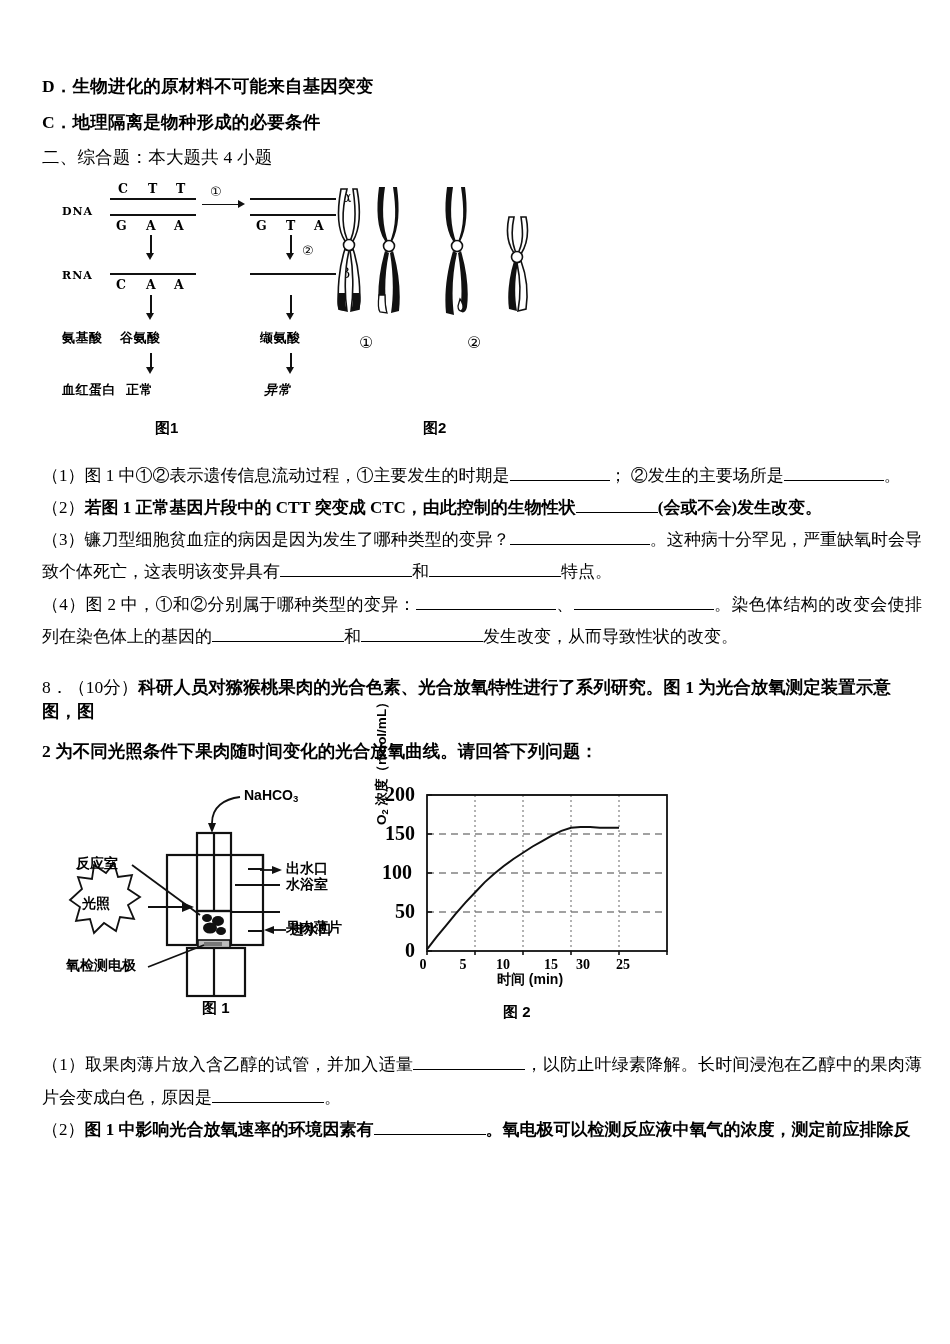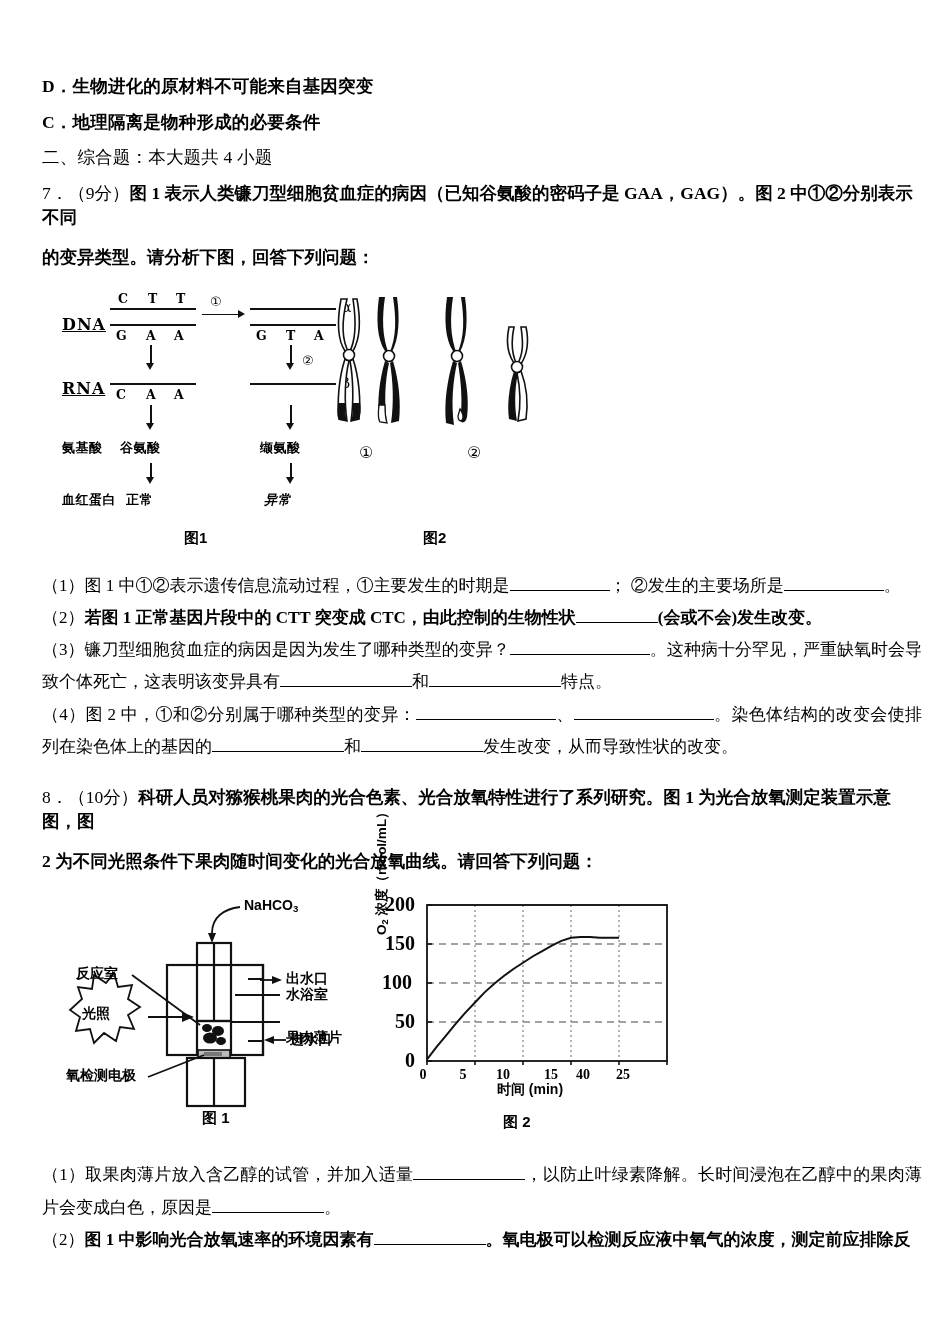--- a/index.html
+++ b/index.html
@@ -73,24 +73,23 @@
   .dna-fig {
     position: absolute;
     left: 20px;
     top: 0;
     width: 300px;
     height: 260px;
     font-family: "DejaVu Serif", serif;
   }
   .dna-label {
     position: absolute;
-    font-size: 16px;
+    font-size: 11px;
     font-weight: bold;
     letter-spacing: 1px;
-    text-decoration: underline;
   }
   .cn-small {
     position: absolute;
     font-size: 13px;
     font-weight: bold;
     font-family: "Liberation Sans", sans-serif;
     letter-spacing: 0.5px;
   }
   .bar {
     position: absolute;
@@ -228,24 +227,20 @@
     <div class="line">
       <span class="opt-label">D．</span><span class="bold-cn">生物进化的原材料不可能来自基因突变</span>
     </div>
 
     <div class="line">
       <span class="opt-label">C．</span><span class="bold-cn">地理隔离是物种形成的必要条件</span>
     </div>
 
     <div class="line" style="margin-bottom:14px;">二、综合题：本大题共 4 小题</div>
 
-    <div class="q-head">
-      <span>7．</span><span>（9分）</span><span class="bold-cn">图 1 表示人类镰刀型细胞贫血症的病因（已知谷氨酸的密码子是 GAA，GAG）。图 2 中①②分别表示不同</span>
-      <div style="margin-top:16px;" class="bold-cn">的变异类型。请分析下图，回答下列问题：</div>
-    </div>
 
     <div class="fig-block-7">
 
       <div class="dna-fig">
 
         <div class="dna-label" style="left:0px; top:24px;">DNA</div>
 
         <div class="bases" style="left:56px; top:0px;">C</div>
         <div class="bases" style="left:86px; top:0px;">T</div>
         <div class="bases" style="left:114px; top:0px;">T</div>
@@ -295,21 +290,21 @@
 
         <div class="vline" style="left:88px; top:172px; height:16px;"></div>
         <div class="tri-down" style="left:84px; top:186px;"></div>
         <div class="vline" style="left:228px; top:172px; height:16px;"></div>
         <div class="tri-down" style="left:224px; top:186px;"></div>
 
         <div class="cn-small" style="left:0px; top:200px;">血红蛋白</div>
         <div class="cn-small" style="left:64px; top:200px;">正常</div>
         <div class="cn-small" style="left:202px; top:200px;font-style:italic;">异常</div>
 
-        <div class="fig-caption" style="left:122px; top:238px;">图1</div>
+        <div class="fig-caption" style="left:93px; top:238px;">图1</div>
       </div>
 
       <div class="chrom-fig">
         <svg width="250" height="200" viewBox="0 0 250 200">
 
           <g>
             <path d="M14,8 C10,30 10,48 18,60 L22,62 C14,48 15,28 20,8 Z" fill="#fff" stroke="#111" stroke-width="1.6"></path>
             <path d="M30,8 C34,30 33,48 26,60 L22,62 C30,48 29,28 26,8 Z" fill="#fff" stroke="#111" stroke-width="1.6"></path>
             <path d="M18,68 C12,86 10,110 12,128 L20,130 C17,110 18,86 22,70 Z" fill="#fff" stroke="#111" stroke-width="1.6"></path>
             <path d="M26,68 C32,86 34,110 32,128 L24,130 C27,110 26,86 23,70 Z" fill="#fff" stroke="#111" stroke-width="1.6"></path>
@@ -461,21 +456,21 @@
         <div class="chart-ytick" style="left:2px; top:-4px; width:36px; text-align:right;">200</div>
         <div class="chart-ytick" style="left:2px; top:35px; width:36px; text-align:right;">150</div>
         <div class="chart-ytick" style="left:2px; top:74px; width:36px; text-align:center;">100</div>
         <div class="chart-ytick" style="left:2px; top:113px; width:36px; text-align:right;">50</div>
         <div class="chart-ytick" style="left:2px; top:152px; width:36px; text-align:right;">0</div>
 
         <div class="chart-xtick" style="left:34px; top:170px;">0</div>
         <div class="chart-xtick" style="left:74px; top:170px;">5</div>
         <div class="chart-xtick" style="left:114px; top:170px;">10</div>
         <div class="chart-xtick" style="left:162px; top:170px;">15</div>
-        <div class="chart-xtick" style="left:194px; top:170px;">40</div>
+        <div class="chart-xtick" style="left:194px; top:170px;">30</div>
         <div class="chart-xtick" style="left:234px; top:170px;">25</div>
 
         <div class="chart-xlabel" style="left:78px; top:184px; width:150px;">时间 (min)</div>
         <div class="fig-caption" style="left:126px; top:216px;">图 2</div>
       </div>
     </div>
 
     <div class="q-body" style="margin-top:4px;">
       <span>（1）</span><span>取果肉薄片放入含乙醇的试管，并加入适量</span><span class="blank b110"></span><span>，以防止叶绿素降解。长时间浸泡在乙醇中的果肉薄片会变成白色，原因是</span><span class="blank b110"></span><span>。</span>
     </div>

